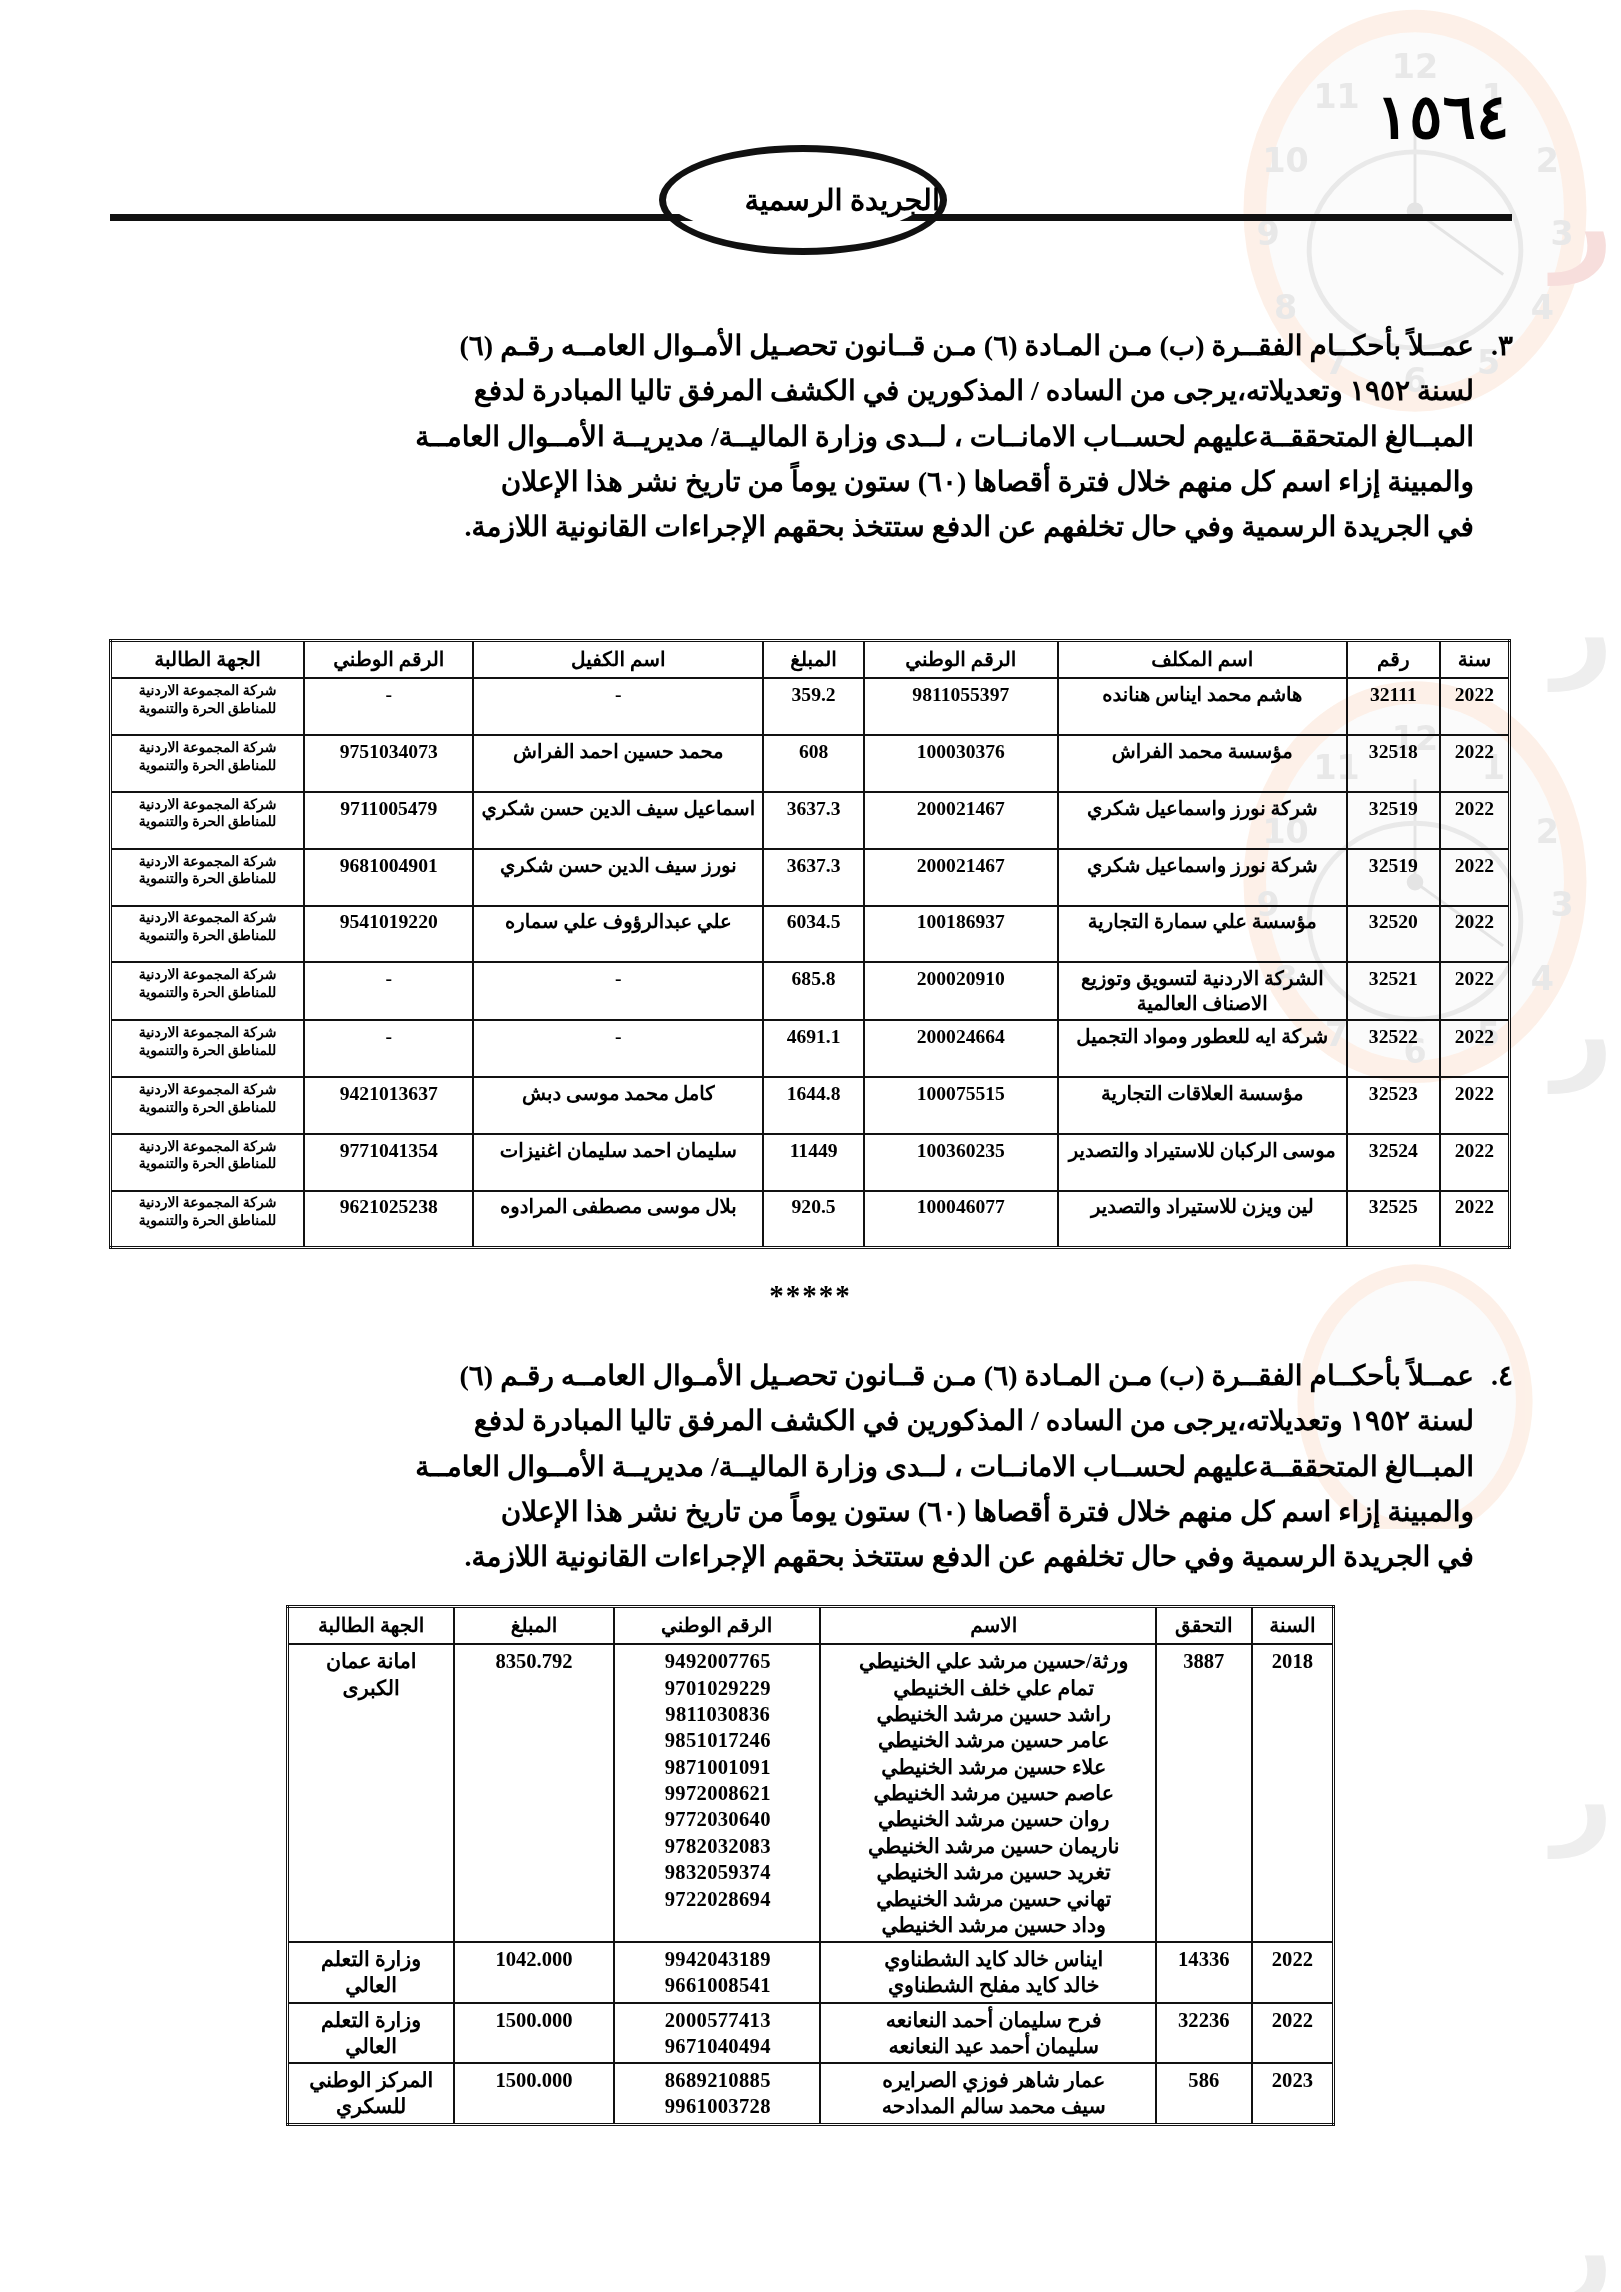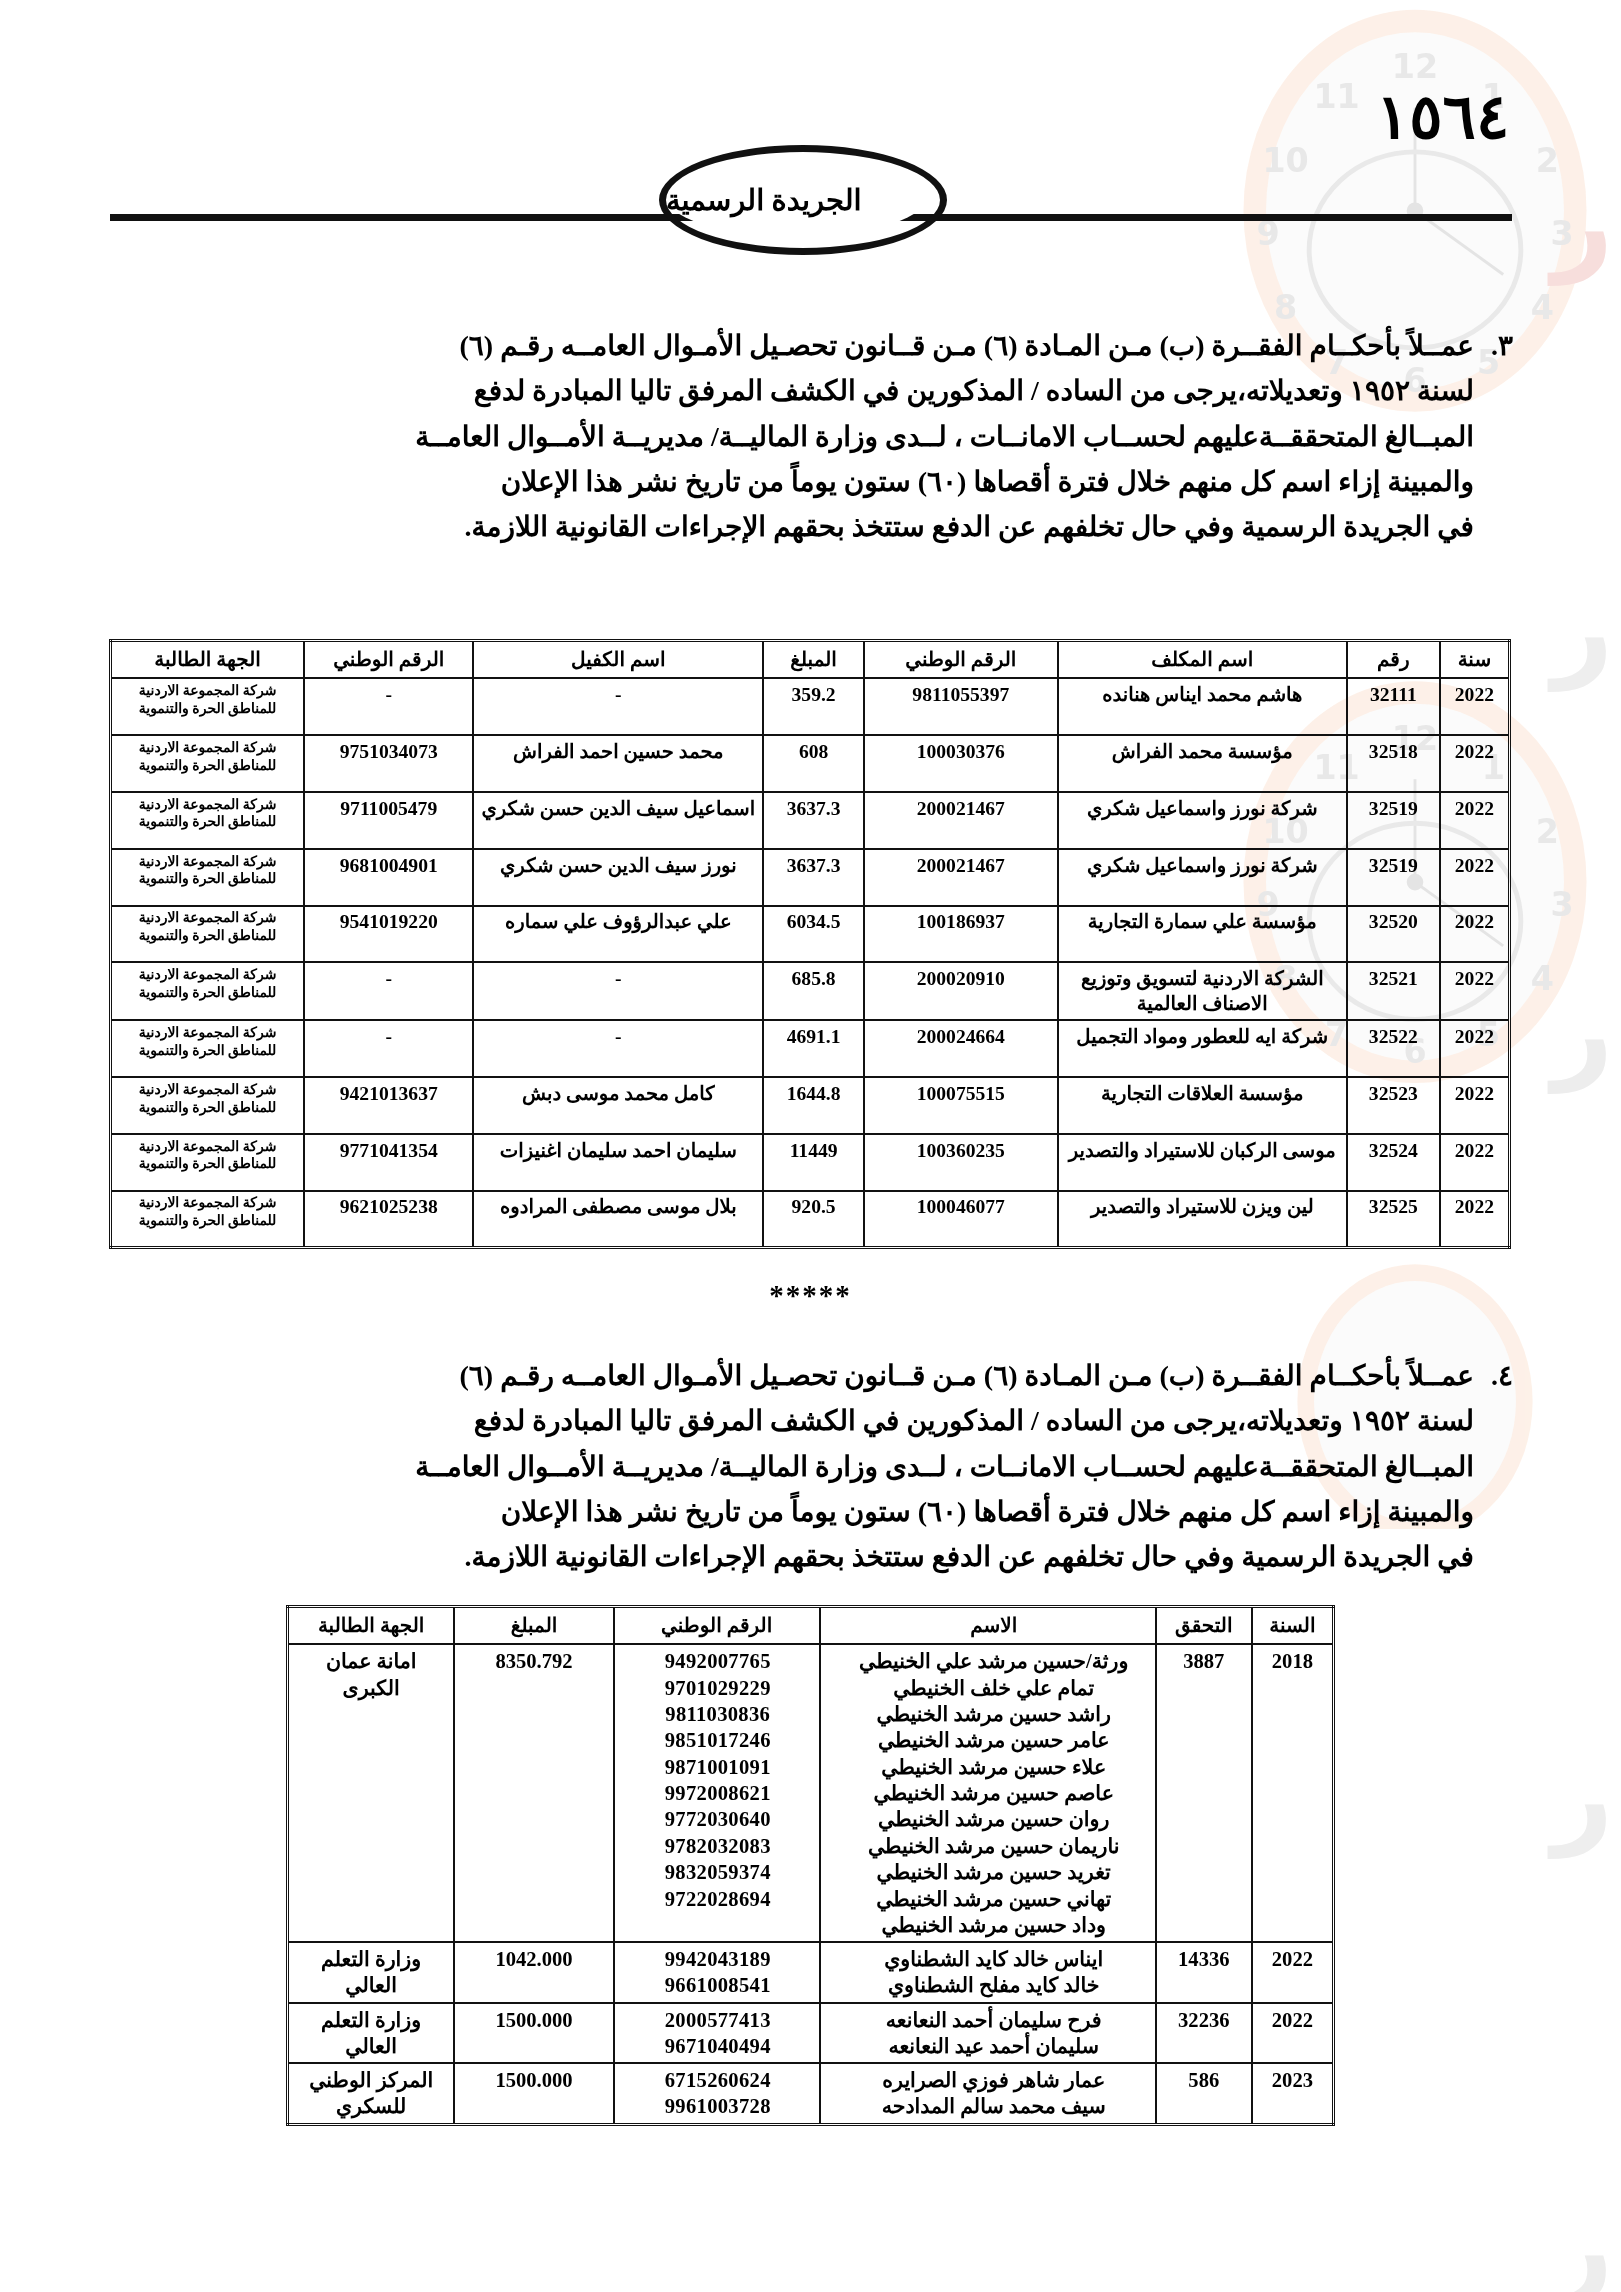--- a/index.html
+++ b/index.html
@@ -45,21 +45,21 @@
     z-index:4;
   }
   .gazette-oval{
     position:absolute;
     left:659px;top:145px;
     width:274px;height:96px;
     border:7.8px solid #111;
     border-radius:50%;
     background:transparent;
     z-index:6;
-    display:flex;align-items:center;justify-content:flex-end;
+    display:flex;align-items:center;justify-content:flex-start;
   }
   .gazette-oval-inner{
     position:absolute;left:663px;top:149px;width:267px;height:88px;
     border-radius:50%;
     background:#fff;
     z-index:5;
   }
   .gazette-title{
     position:relative;z-index:7;
     font-size:29px;font-weight:bold;
@@ -443,21 +443,21 @@
           <td class="col-org2">وزارة التعلم العالي</td>
         </tr>
         <tr>
           <td class="col-year2 c">2023</td>
           <td class="col-ver c">586</td>
           <td class="col-name stack">
             <div>عمار شاهر فوزي الصرايره</div>
             <div>سيف محمد سالم المدادحه</div>
           </td>
           <td class="col-nid stack">
-            <div>6715260624</div>
+            <div>8689210885</div>
             <div>9961003728</div>
           </td>
           <td class="col-amt">1500.000</td>
           <td class="col-org2">المركز الوطني للسكري</td>
         </tr>
       </tbody>
   </table>
 
 </div>
 

